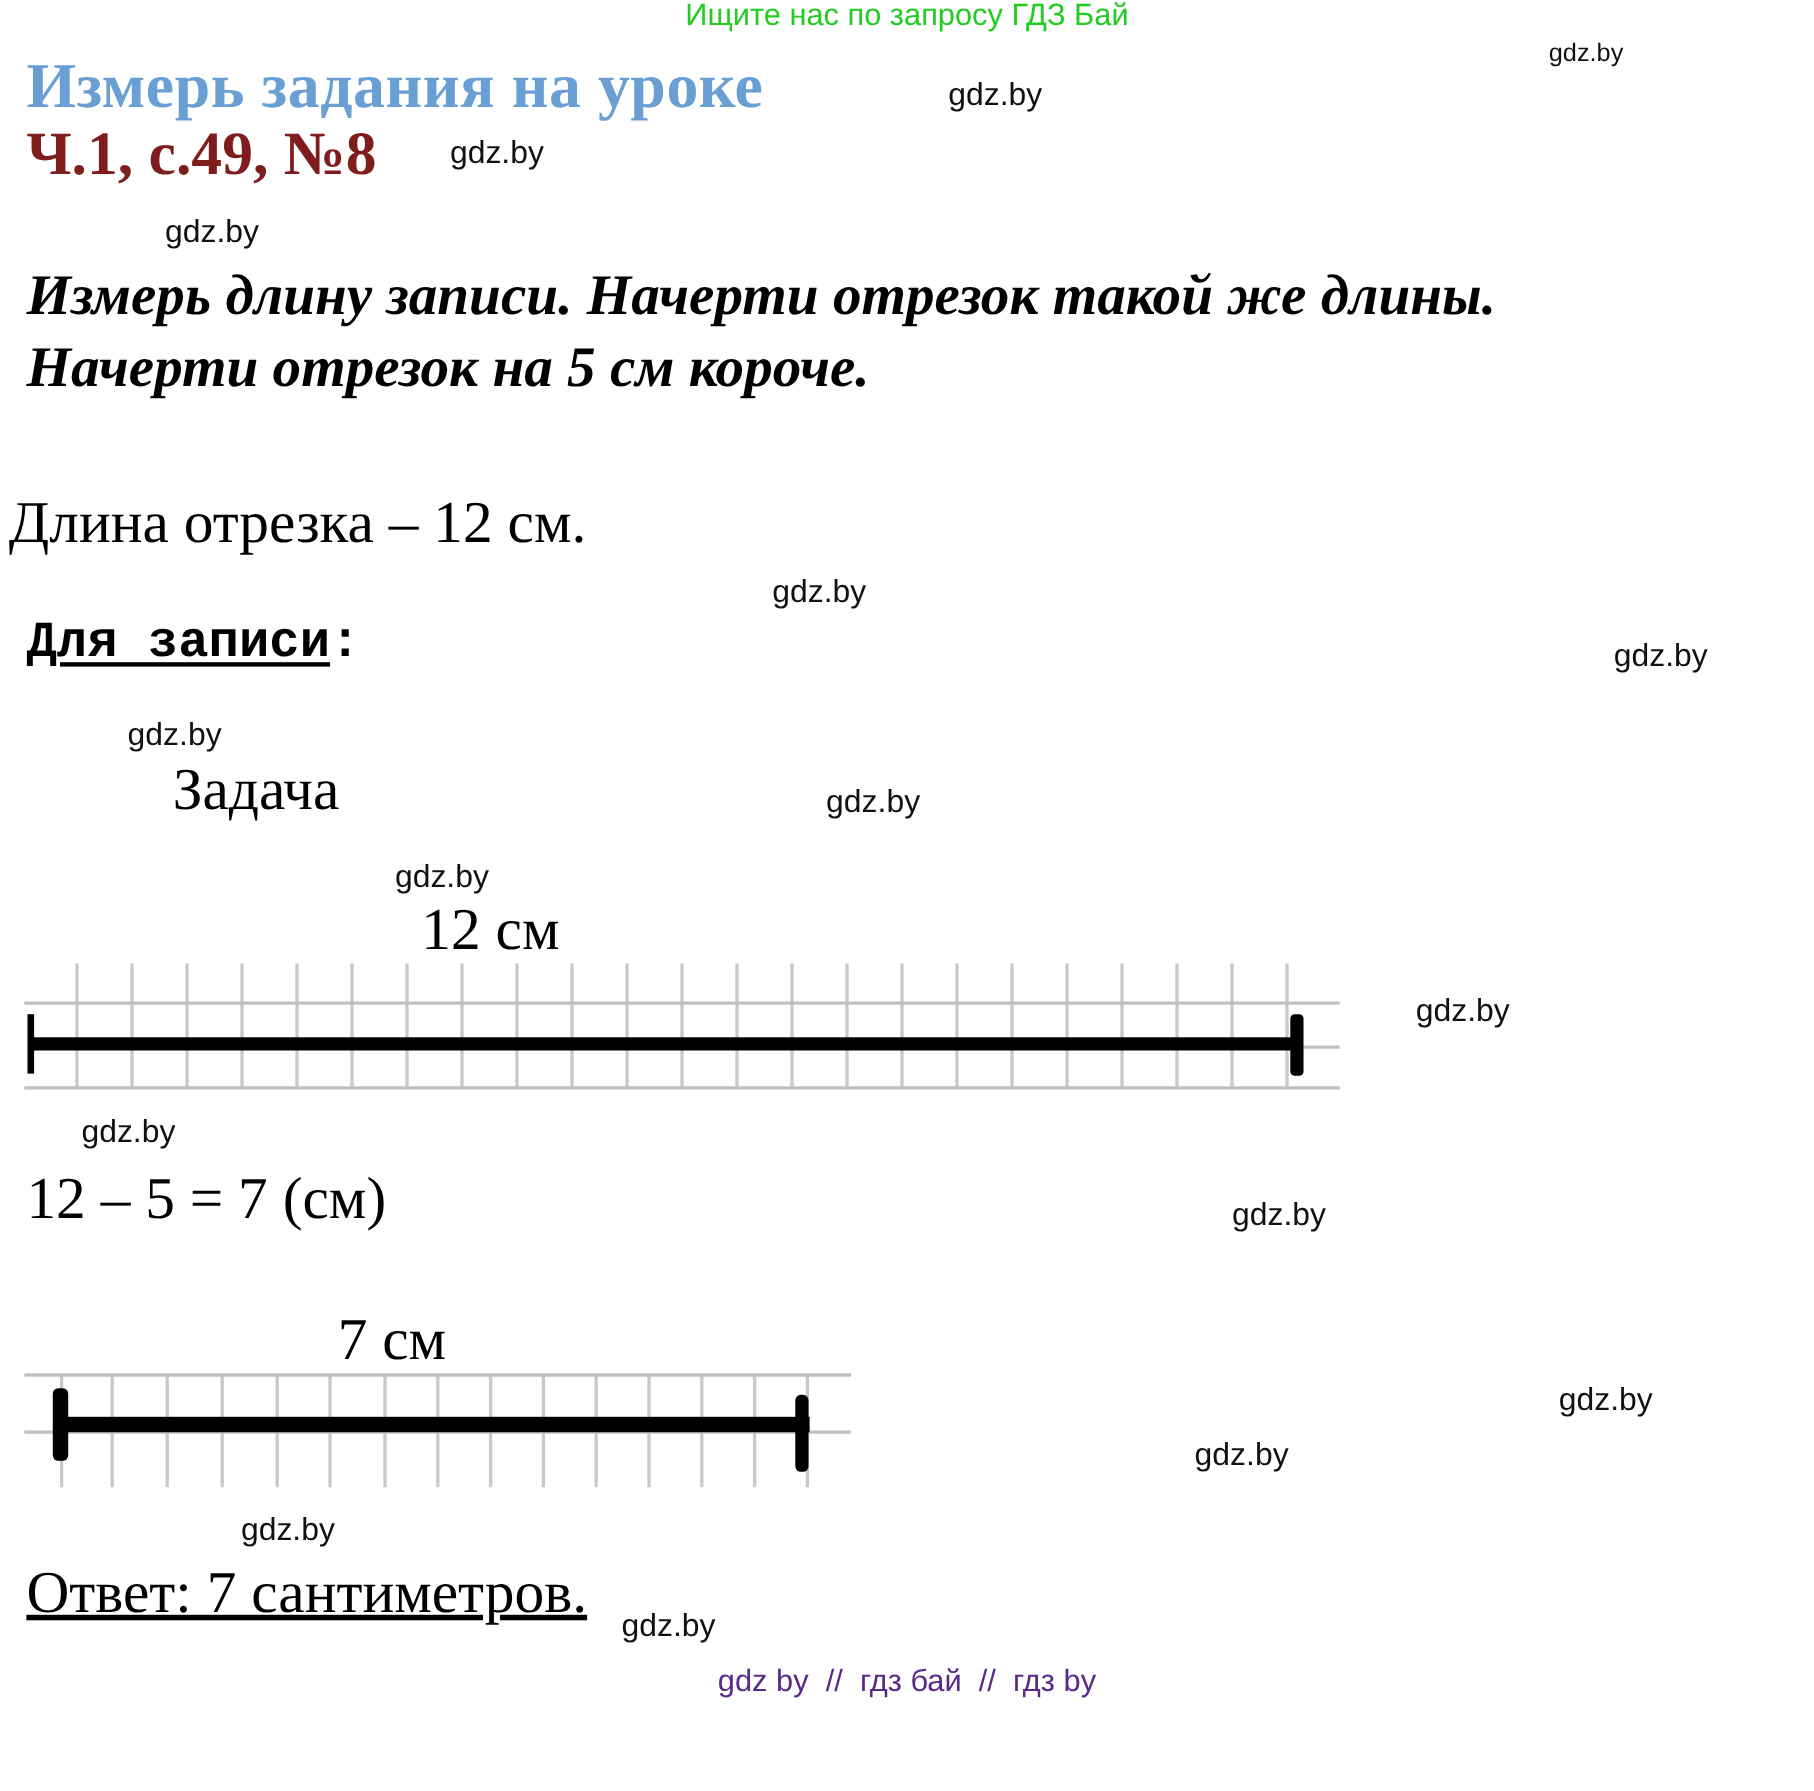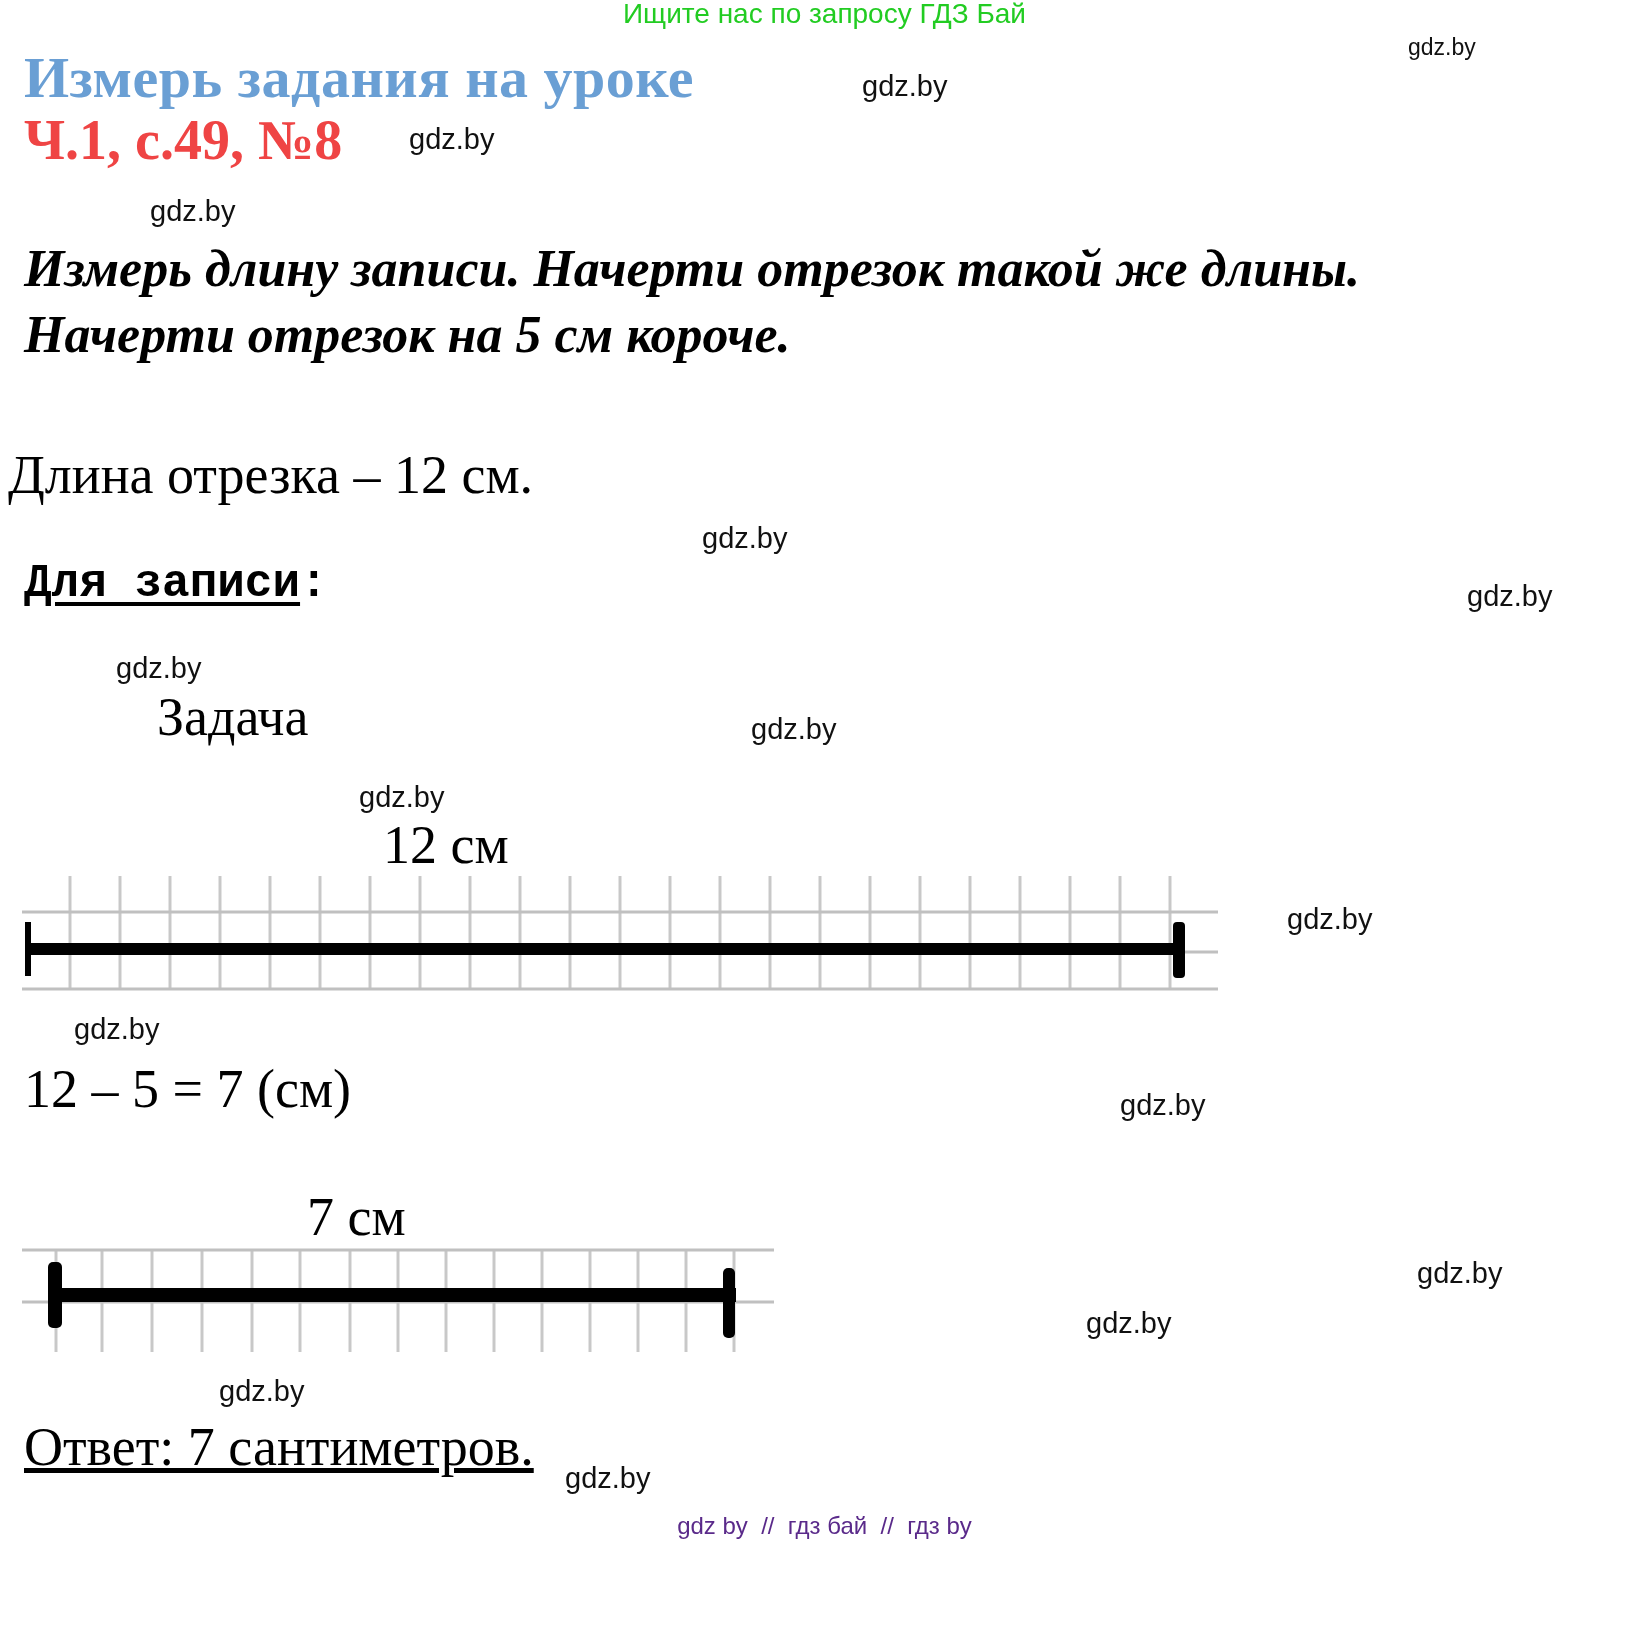--- a/index.html
+++ b/index.html
@@ -2,26 +2,26 @@
 <html><head>
   <meta charset="utf-8">
   <style>
     html, body { margin: 0; padding: 0; background: #ffffff; }
     body { width: 1649px; height: 1628px; position: relative; overflow: hidden; font-family: "Liberation Serif", serif; color: #000; }
     .abs { position: absolute; white-space: nowrap; }
     .wm { font-family: "Liberation Sans", sans-serif; font-size: 29px; color: #111; }
     .wm-small { font-size: 23px; }
     .top-banner { font-family: "Liberation Sans", sans-serif; font-size: 28px; color: #22cc22; left: 0; width: 1649px; text-align: center; top: -2px; }
     .section-title { font-family: "Liberation Serif", serif; font-weight: bold; font-size: 58px; color: #6a9fd4; letter-spacing: 0.5px; }
-    .task-ref { font-family: "Liberation Serif", serif; font-weight: bold; font-size: 56px; color: #ef4444; }
+    .task-ref { font-family: "Liberation Serif", serif; font-weight: bold; font-size: 56px; color: #7f1d1d; }
     .task-text { font-family: "Liberation Serif", serif; font-weight: bold; font-style: italic; font-size: 52px; color: #000; line-height: 66px; }
     .body-text { font-family: "Liberation Serif", serif; font-size: 54px; color: #000; }
     .record { font-family: Liberation Mono, monospace; font-weight: bold; font-size: 46px; }
     .record .u { text-decoration: underline; text-decoration-thickness: 4px; text-underline-offset: 6px; }
-    .footer { font-family: "Liberation Sans", sans-serif; font-size: 24px; color: #5a2a8a; left: 0; width: 1649px; text-align: center; }
+    .footer { font-family: "Liberation Sans", sans-serif; font-size: 28px; color: #5a2a8a; left: 0; width: 1649px; text-align: center; }
     .grid { position: absolute; }
     .grid svg { display: block; }
   </style>
 </head>
 <body>
 
 <div class="abs top-banner">Ищите нас по запросу ГДЗ Бай</div>
 
 <div class="abs section-title" style="left:24px; top:44px;">Измерь задания на уроке</div>
 <div class="abs task-ref" style="left:24px; top:108px;">Ч.1, с.49, №8</div>

